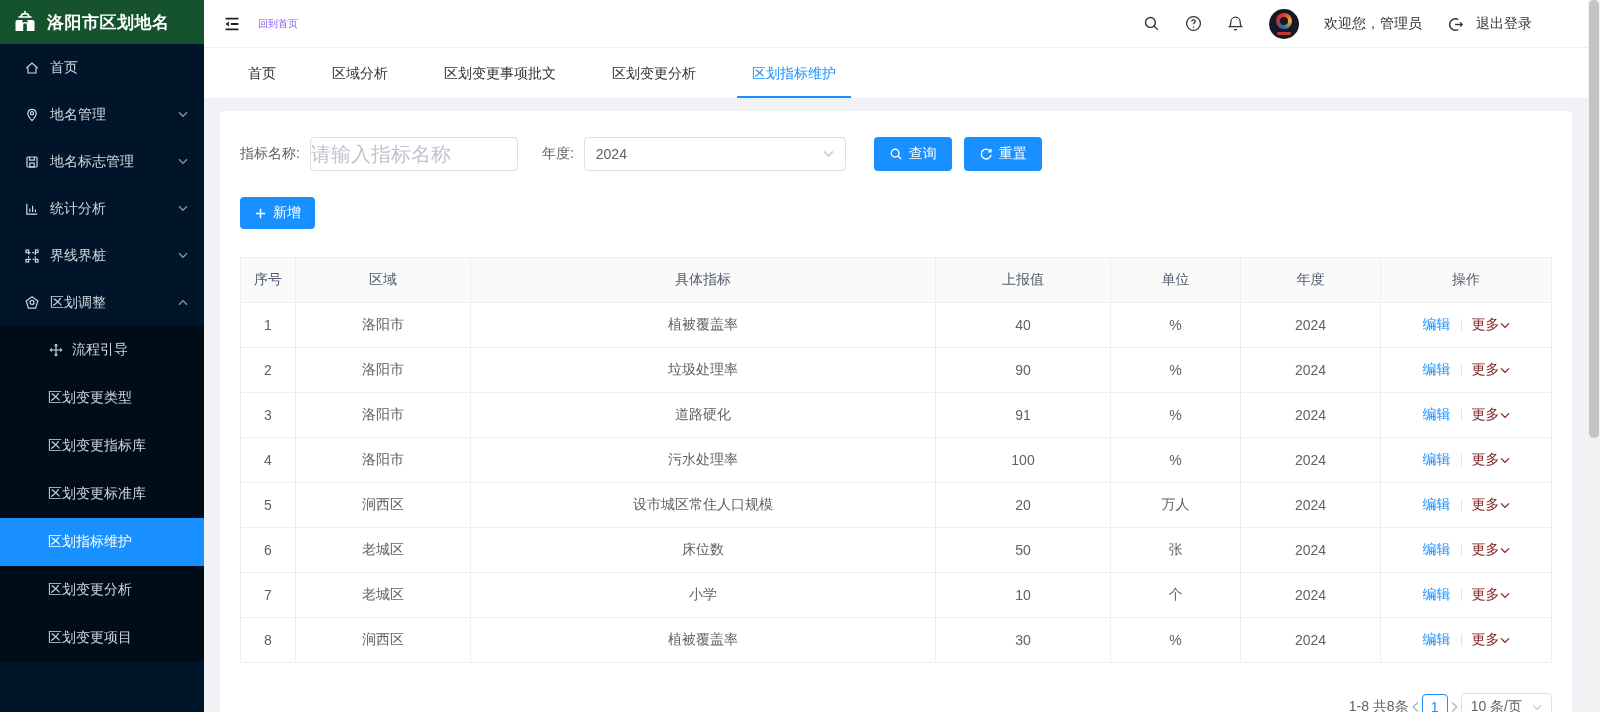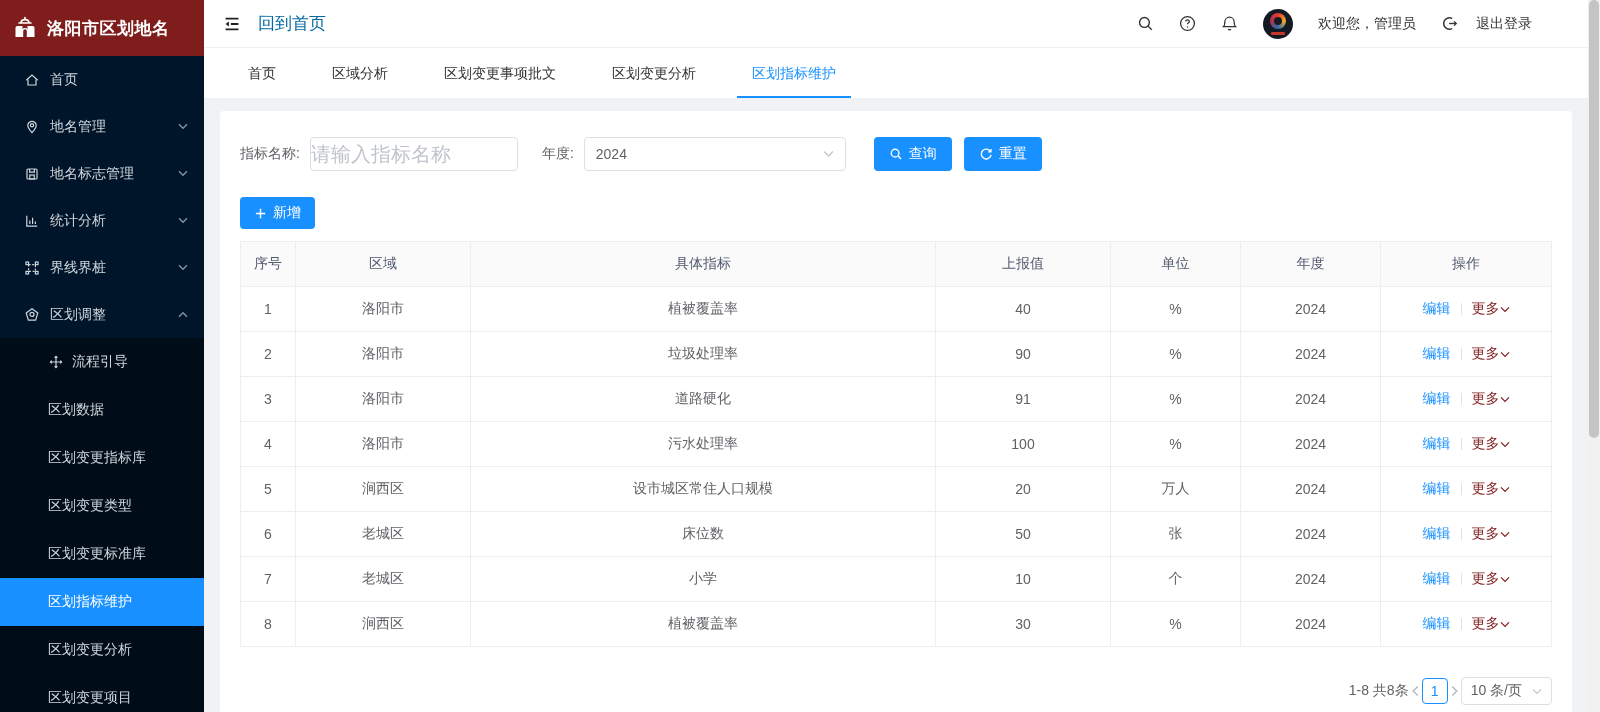--- a/index.html
+++ b/index.html
@@ -2,49 +2,49 @@
 <html><head>
 <meta charset="utf-8">
 <style>
   html,body{margin:0;padding:0;}
   .app{position:relative;width:1600px;height:712px;overflow:hidden;background:#f0f2f5;
        font-family:"Liberation Sans","DejaVu Sans",sans-serif;-webkit-font-smoothing:antialiased;}
   svg{display:block;}
 
   
   .sidebar{position:absolute;left:0;top:0;width:204px;height:712px;background:#001529;z-index:3;}
-  .logo{height:56px;background:#7f1d1d;display:flex;align-items:center;padding:0 12px;gap:9px;cursor:pointer;}
+  .logo{height:44px;background:#14532d;display:flex;align-items:center;padding:0 12px;gap:9px;cursor:pointer;}
   .logo-title{color:#ffffff;font-size:17px;font-weight:bold;letter-spacing:.5px;white-space:nowrap;}
   .menu{padding:0;}
   .menu-item{height:47px;display:flex;align-items:center;padding:0 16px 0 24px;color:#cfd6dd;
              font-size:14px;cursor:pointer;white-space:nowrap;}
   .mi-icon{width:16px;height:16px;margin-right:10px;flex:0 0 16px;}
   .mi-label{flex:1;}
   .mi-chevron{color:#8a94a0;margin-left:6px;}
   .submenu{background:#000c17;}
   .submenu .menu-item{height:48px;padding-left:48px;}
   .submenu .menu-item .mi-icon{margin-right:8px;}
   .submenu .menu-item.active{background:#1890ff;color:#ffffff;}
 
   
   .main{position:absolute;left:204px;top:0;width:1384px;height:712px;}
 
   .topbar{height:47px;background:#ffffff;border-bottom:1px solid #f0f0f0;
           display:flex;align-items:center;padding:0 56px 0 18px;gap:16px;}
   .fold-btn{color:#222;cursor:pointer;display:flex;}
-  .back-home{color:#0369a1;font-size:17px;cursor:pointer;}
+  .back-home{color:#8b5cf6;font-size:10px;cursor:pointer;}
   .topbar-right{margin-left:auto;display:flex;align-items:center;gap:25px;color:#333;}
   .tb-icon{color:#333;cursor:pointer;}
   .avatar{width:30px;height:30px;border-radius:50%;background:#141a24;position:relative;overflow:hidden;cursor:pointer;}
   .avatar-ring{position:absolute;left:7px;top:4px;width:16px;height:16px;border-radius:50%;
                background:conic-gradient(#e23b2e,#f0a828,#2b6cb0,#b03050,#e23b2e);}
   .avatar-core{position:absolute;left:11px;top:8px;width:8px;height:8px;border-radius:50%;background:#141a24;}
   .avatar-text{position:absolute;left:8px;bottom:4px;width:14px;height:3px;background:#c0392b;border-radius:1px;}
   .welcome{font-size:14px;color:#333;}
-  .logout{display:flex;align-items:center;gap:18px;font-size:14px;color:#333;cursor:pointer;}
+  .logout{display:flex;align-items:flex-end;gap:12px;font-size:14px;color:#333;cursor:pointer;}
 
   .tabbar{height:50px;background:#ffffff;display:flex;align-items:center;
           padding:0 0 0 44px;gap:56px;border-bottom:1px solid #eef0f3;}
   .tab{font-size:14px;color:#333;position:relative;height:50px;line-height:50px;cursor:pointer;white-space:nowrap;}
   .tab.active{color:#1890ff;}
   .tab.active::after{content:"";position:absolute;left:-15px;right:-15px;bottom:0;height:2px;background:#1890ff;}
 
   .content{padding:12px 16px 0 16px;}
   .card{background:#ffffff;border-radius:4px;padding:20px 20px 24px 20px;height:604px;box-sizing:border-box;}
 
@@ -61,21 +61,21 @@
   .sel-chevron{color:#c0c4cc;}
   .btn{height:34px;border:none;border-radius:4px;background:#1890ff;color:#ffffff;font-size:14px;
        display:inline-flex;align-items:center;gap:6px;padding:0 15px;cursor:pointer;font-family:inherit;}
   .btn-search{margin-left:28px;}
   .btn-reset{margin-left:12px;}
 
   .toolbar{margin-top:26px;}
   .btn-add{height:32px;padding:0 14px;}
 
   
-  table.grid{width:100%;border-collapse:collapse;margin-top:12px;table-layout:fixed;}
+  table.grid{width:100%;border-collapse:collapse;margin-top:28px;table-layout:fixed;}
   .grid th,.grid td{border:1px solid #ebeef5;height:45px;text-align:center;font-size:14px;
                     overflow:hidden;white-space:nowrap;box-sizing:border-box;}
   .grid th{background:#fafafa;color:#515a6e;font-weight:normal;}
   .grid td{color:#606266;background:#fff;}
   .op-link{color:#1890ff;cursor:pointer;}
   .op-sep{display:inline-block;width:1px;height:12px;background:#e0e3e8;margin:0 10px;vertical-align:middle;}
   .op-more{color:#7f1d1d;cursor:pointer;display:inline-flex;align-items:center;gap:0;}
 
   
   .pagination{display:flex;align-items:center;justify-content:flex-end;gap:0;margin-top:30px;
@@ -206,27 +206,24 @@
         <div class="menu-item">
           <span class="mi-icon">
             <svg width="16" height="16" viewBox="0 0 16 16" fill="none" stroke="currentColor" stroke-width="1.2">
               <path d="M8 2.3v11.4M2.3 8h11.4"></path>
               <path d="M6.6 3.9 8 2.4l1.4 1.5M6.6 12.1 8 13.6l1.4-1.5M3.9 6.6 2.4 8l1.5 1.4M12.1 6.6 13.6 8l-1.5 1.4"></path>
             </svg>
           </span>
           <span class="mi-label">流程引导</span>
         </div>
         <div class="menu-item">
-          <span class="mi-label">区划数据</span>
+          <span class="mi-label">区划变更类型</span>
         </div>
         <div class="menu-item">
           <span class="mi-label">区划变更指标库</span>
-        </div>
-        <div class="menu-item">
-          <span class="mi-label">区划变更类型</span>
         </div>
         <div class="menu-item">
           <span class="mi-label">区划变更标准库</span>
         </div>
         <div class="menu-item active">
           <span class="mi-label">区划指标维护</span>
         </div>
         <div class="menu-item">
           <span class="mi-label">区划变更分析</span>
         </div>

